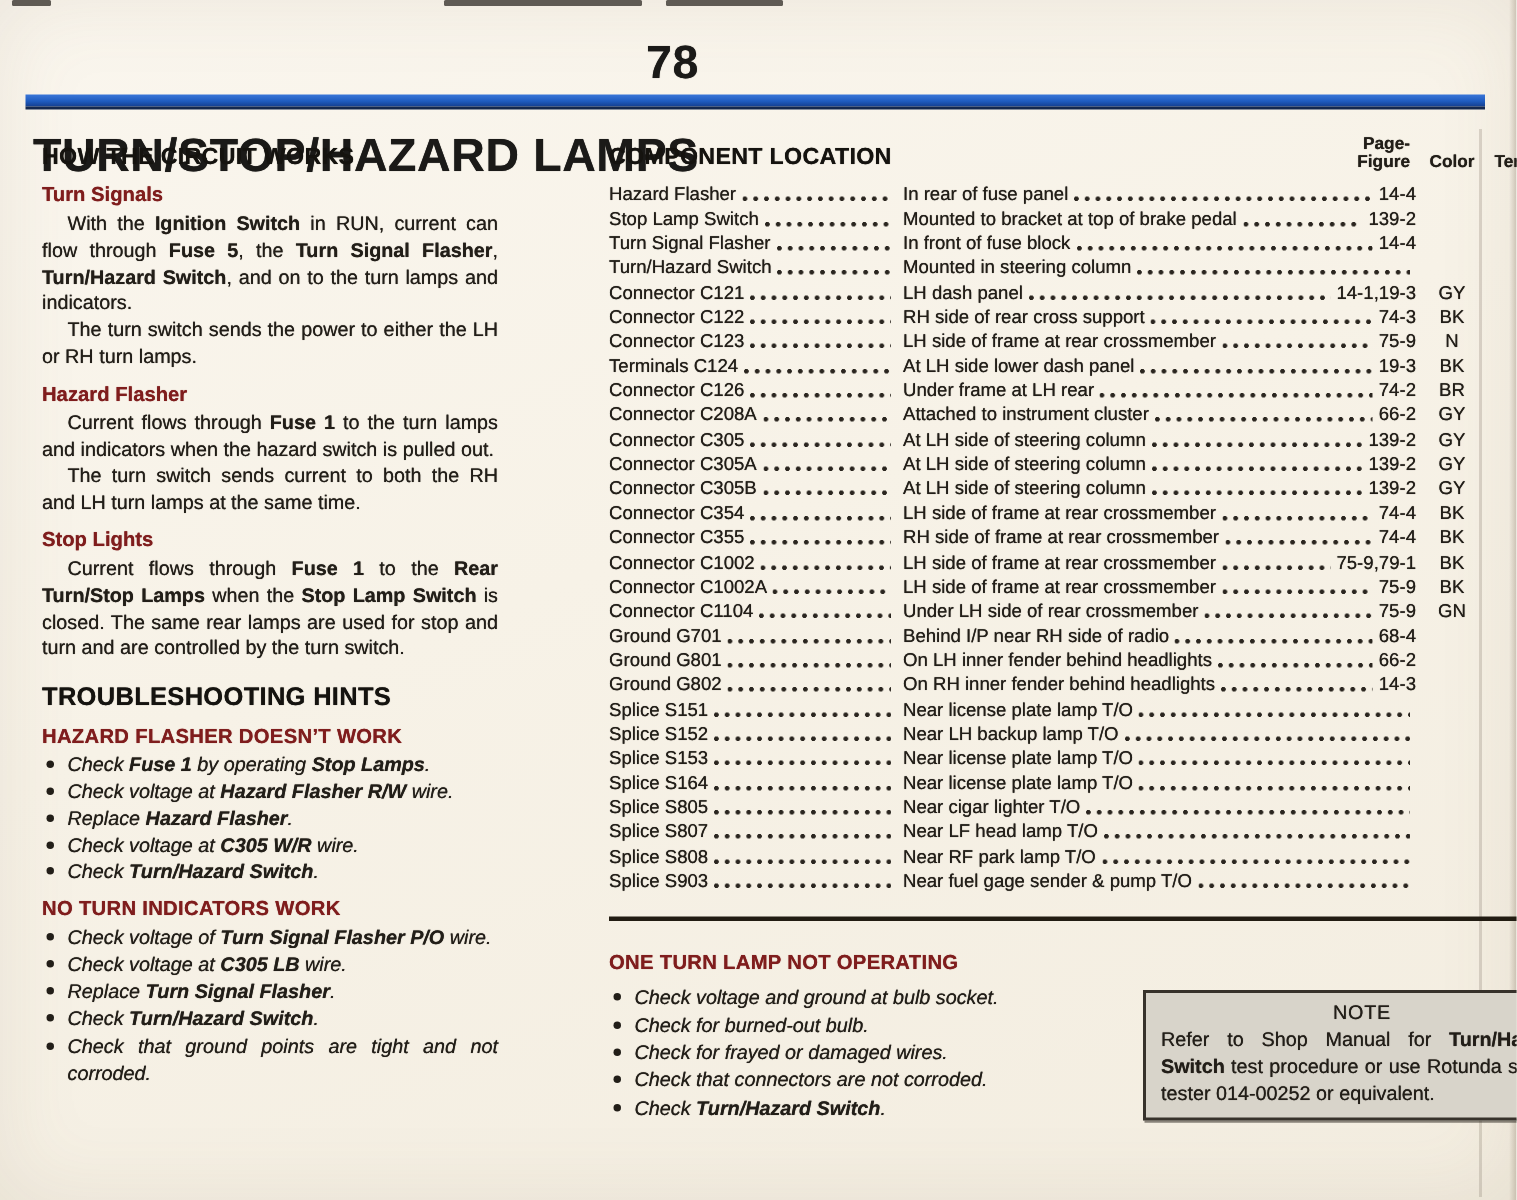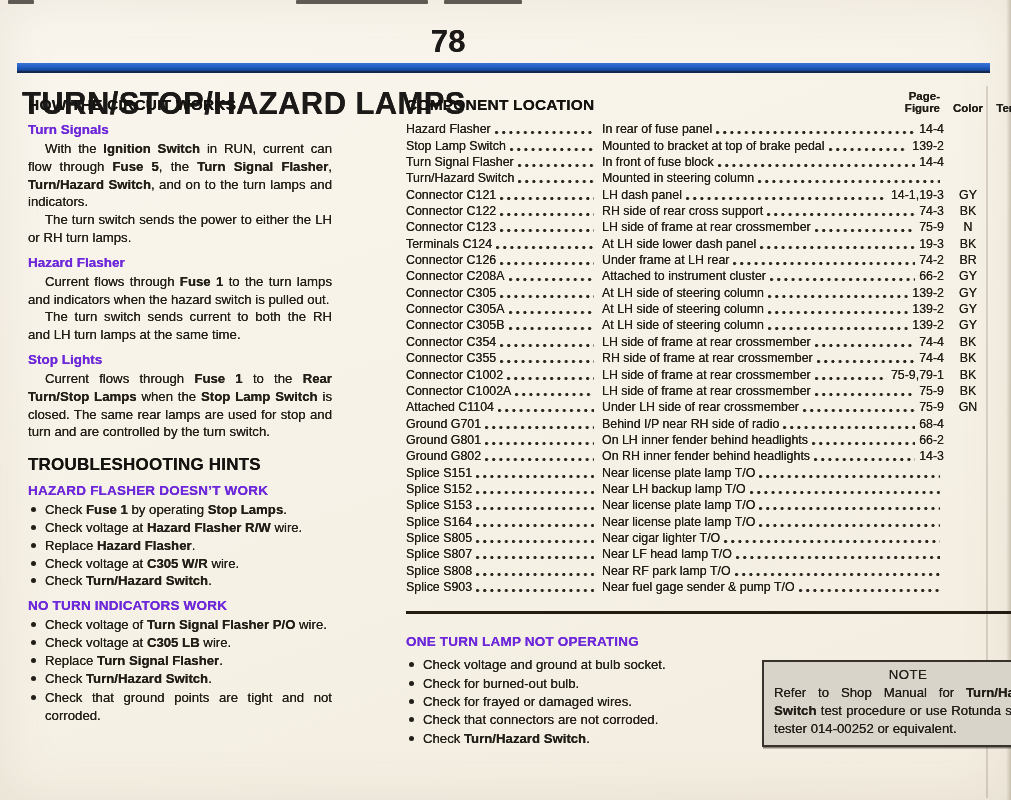--- a/index.html
+++ b/index.html
@@ -28,26 +28,26 @@
   .blue-bar{position:absolute;left:17px;top:63px;width:973px;height:10px;
     background:linear-gradient(180deg,#3a76d8 0%,#1f5cc0 55%,#143f8f 100%);
     border-bottom:2px solid #14284e;}
 
   
   .left-col{position:absolute;left:28px;top:96px;width:304px;}
   .right-col{position:absolute;left:358px;top:84px;width:648px;margin-left:48px;}
 
   .h-black{font-size:15.5px;font-weight:bold;color:#15130f;letter-spacing:.2px;margin:0 0 4px;}
   .h-hints{font-size:17px;margin-top:14px;margin-bottom:5px;}
-  .h-blue{font-size:13.5px;font-weight:bold;color:#6d28d9;margin:8px 0 3px;}
+  .h-blue{font-size:13.5px;font-weight:bold;color:#7f1d1d;margin:8px 0 3px;}
   .h-caps{letter-spacing:.2px;}
   .para{font-size:13.2px;line-height:17.8px;text-align:justify;text-indent:17px;}
 
   .bullets{list-style:none;margin:1px 0 2px;}
-  .bullet{display:flex;font-size:13.2px;line-height:17.8px;text-align:justify;}
+  .bullet{display:flex;font-size:13.2px;line-height:17.8px;text-align:justify;font-style:italic;}
   .bottom .bullet{line-height:18.3px;}
   .dot{flex:0 0 auto;width:5px;height:5px;border-radius:50%;background:#221e18;margin:6px 9px 0 3px;}
   .btext{flex:1;min-width:0;}
 
   
   .cl-header{display:flex;align-items:flex-end;padding-top:6px;margin-bottom:7px;}
   .cl-heading-cell{flex:1;min-width:0;}
   .cl-header .h-black{margin:0;}
   .cl-pf{flex:0 0 60px;text-align:right;padding-right:4px;font-size:11.5px;font-weight:bold;line-height:12px;}
   .cl-colorh{flex:0 0 48px;text-align:center;font-size:11.5px;font-weight:bold;}
@@ -417,21 +417,21 @@
         <div class="cl-locwrap">
           <span class="txt">LH side of frame at rear crossmember</span>
           <span class="leader"></span>
           <span class="cl-page">75-9</span>
         </div>
         <div class="cl-color">BK</div>
         <div class="cl-term">4</div>
       </div>
       <div class="cl-row">
         <div class="cl-comp">
-          <span class="txt">Attached C1104</span>
+          <span class="txt">Connector C1104</span>
           <span class="leader"></span>
         </div>
         <div class="cl-locwrap">
           <span class="txt">Under LH side of rear crossmember</span>
           <span class="leader"></span>
           <span class="cl-page">75-9</span>
         </div>
         <div class="cl-color">GN</div>
         <div class="cl-term">3</div>
       </div>

